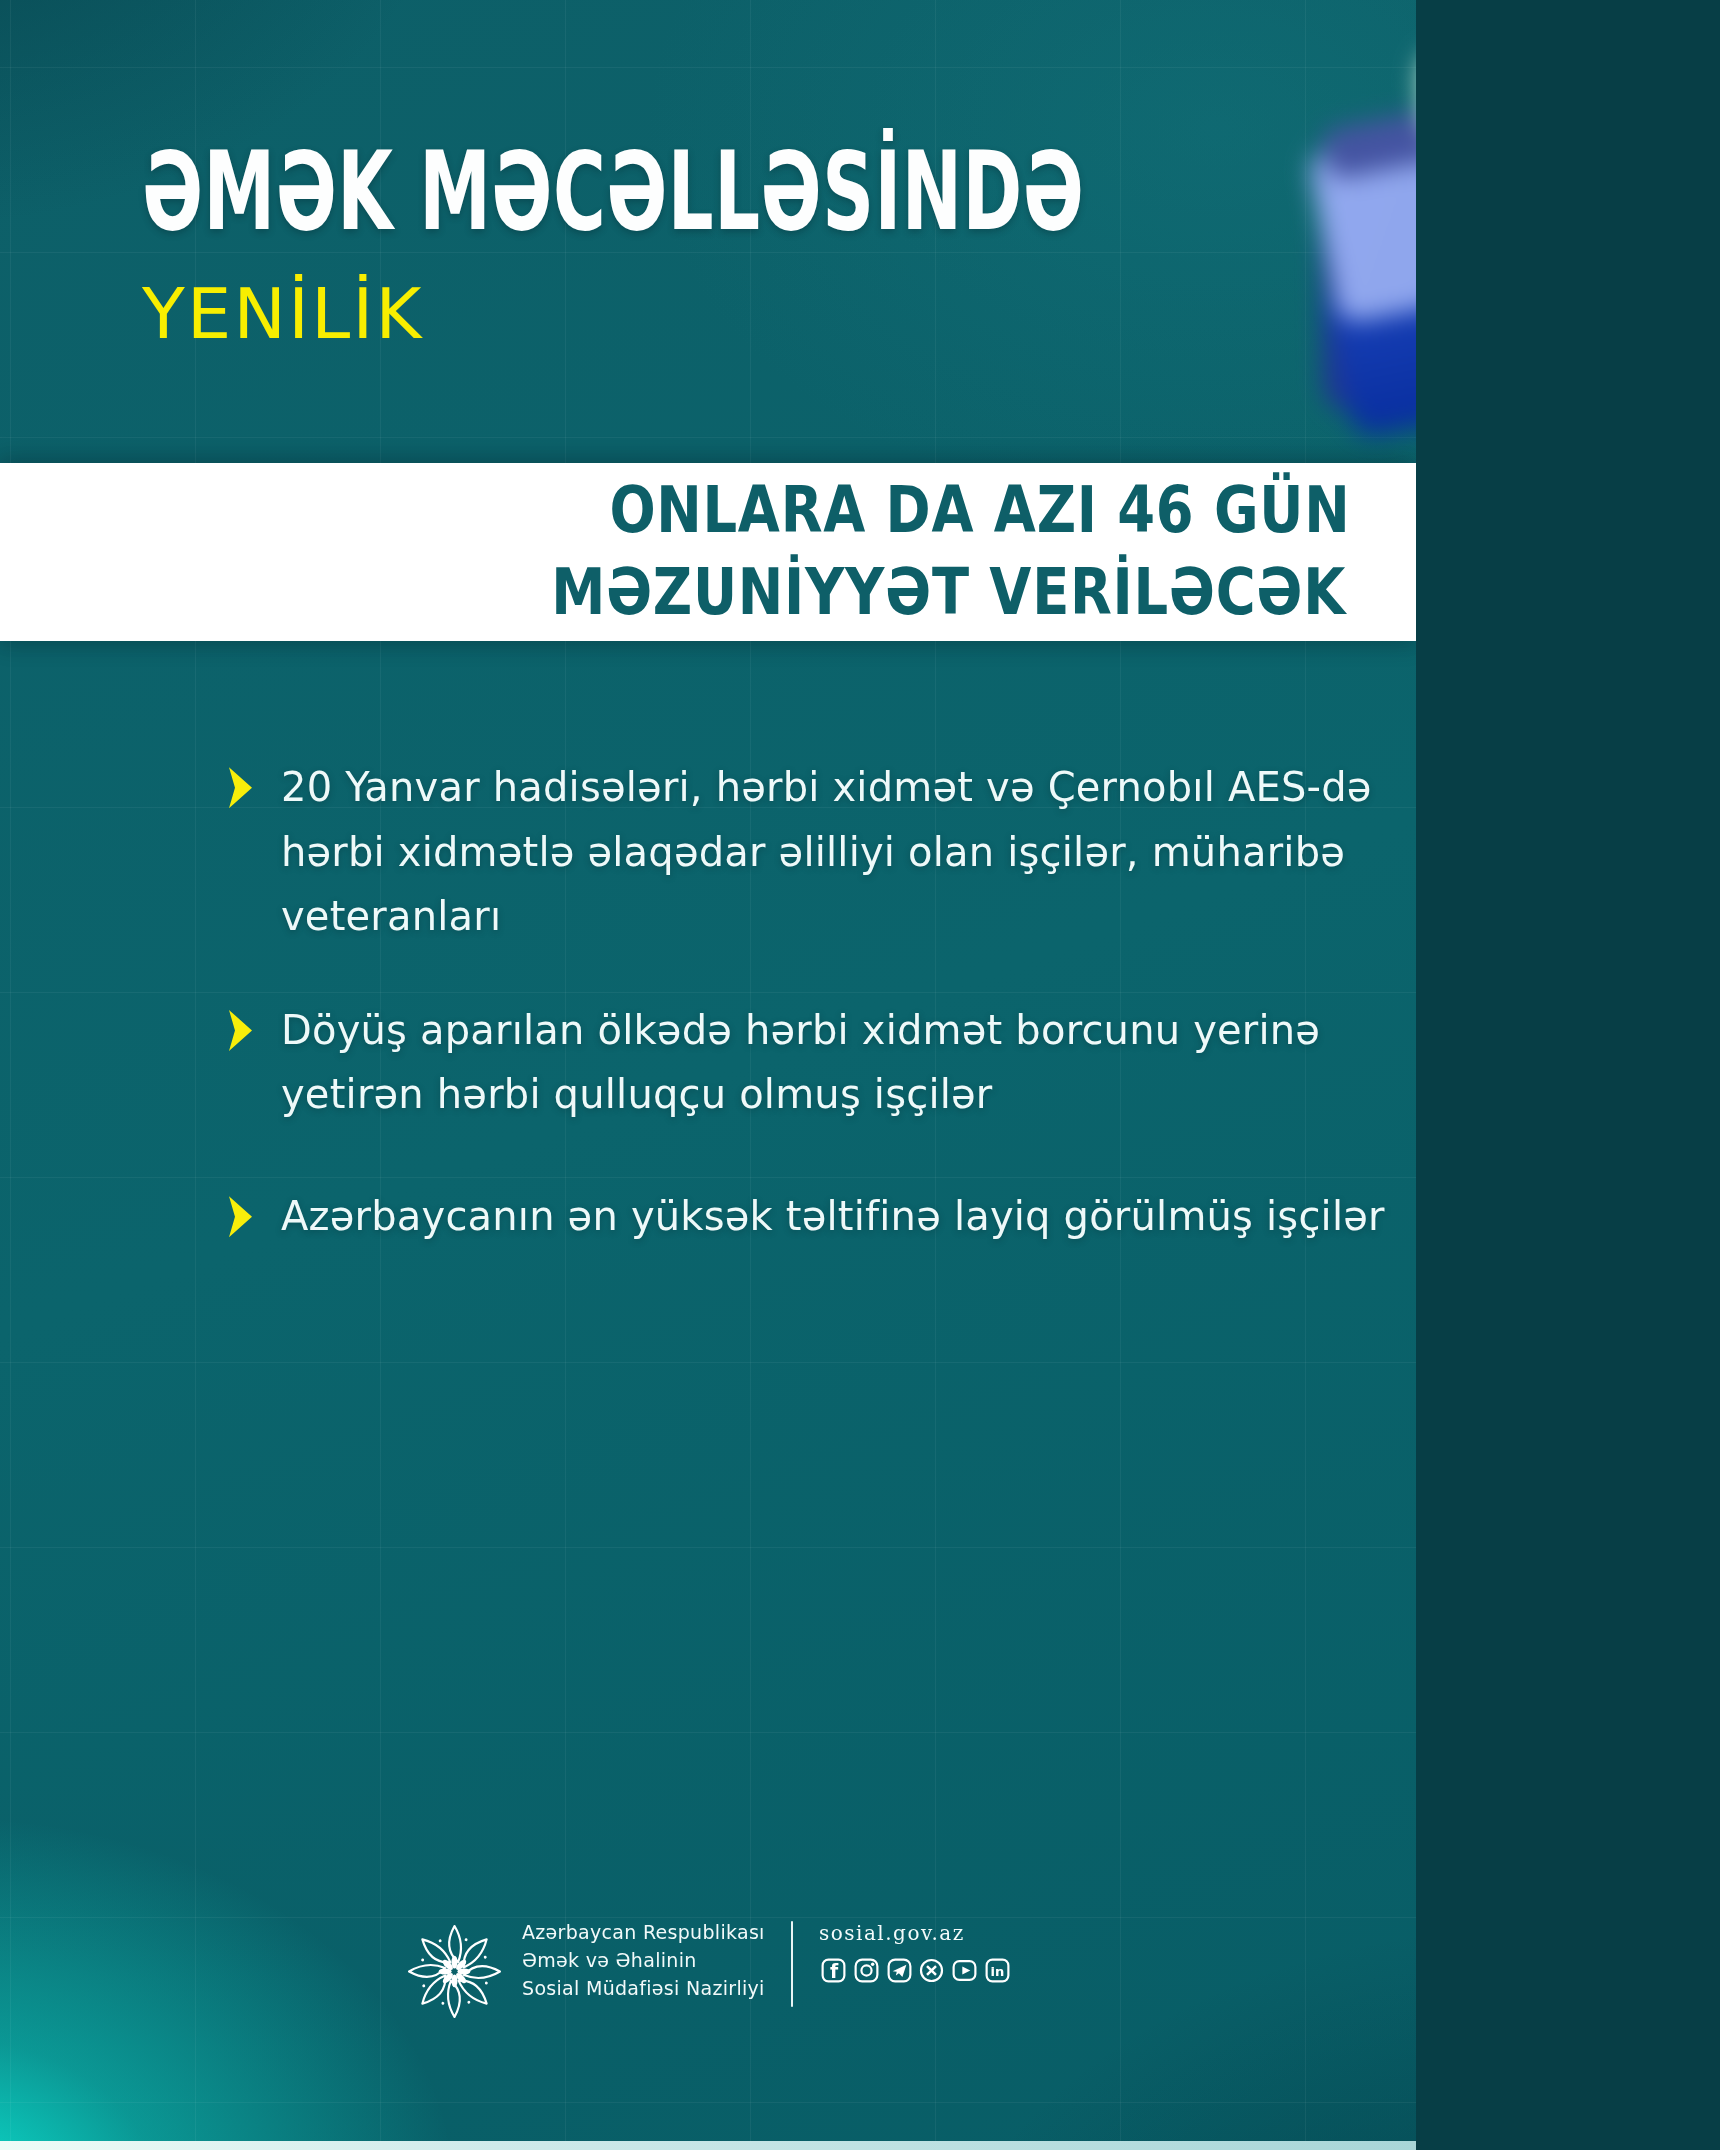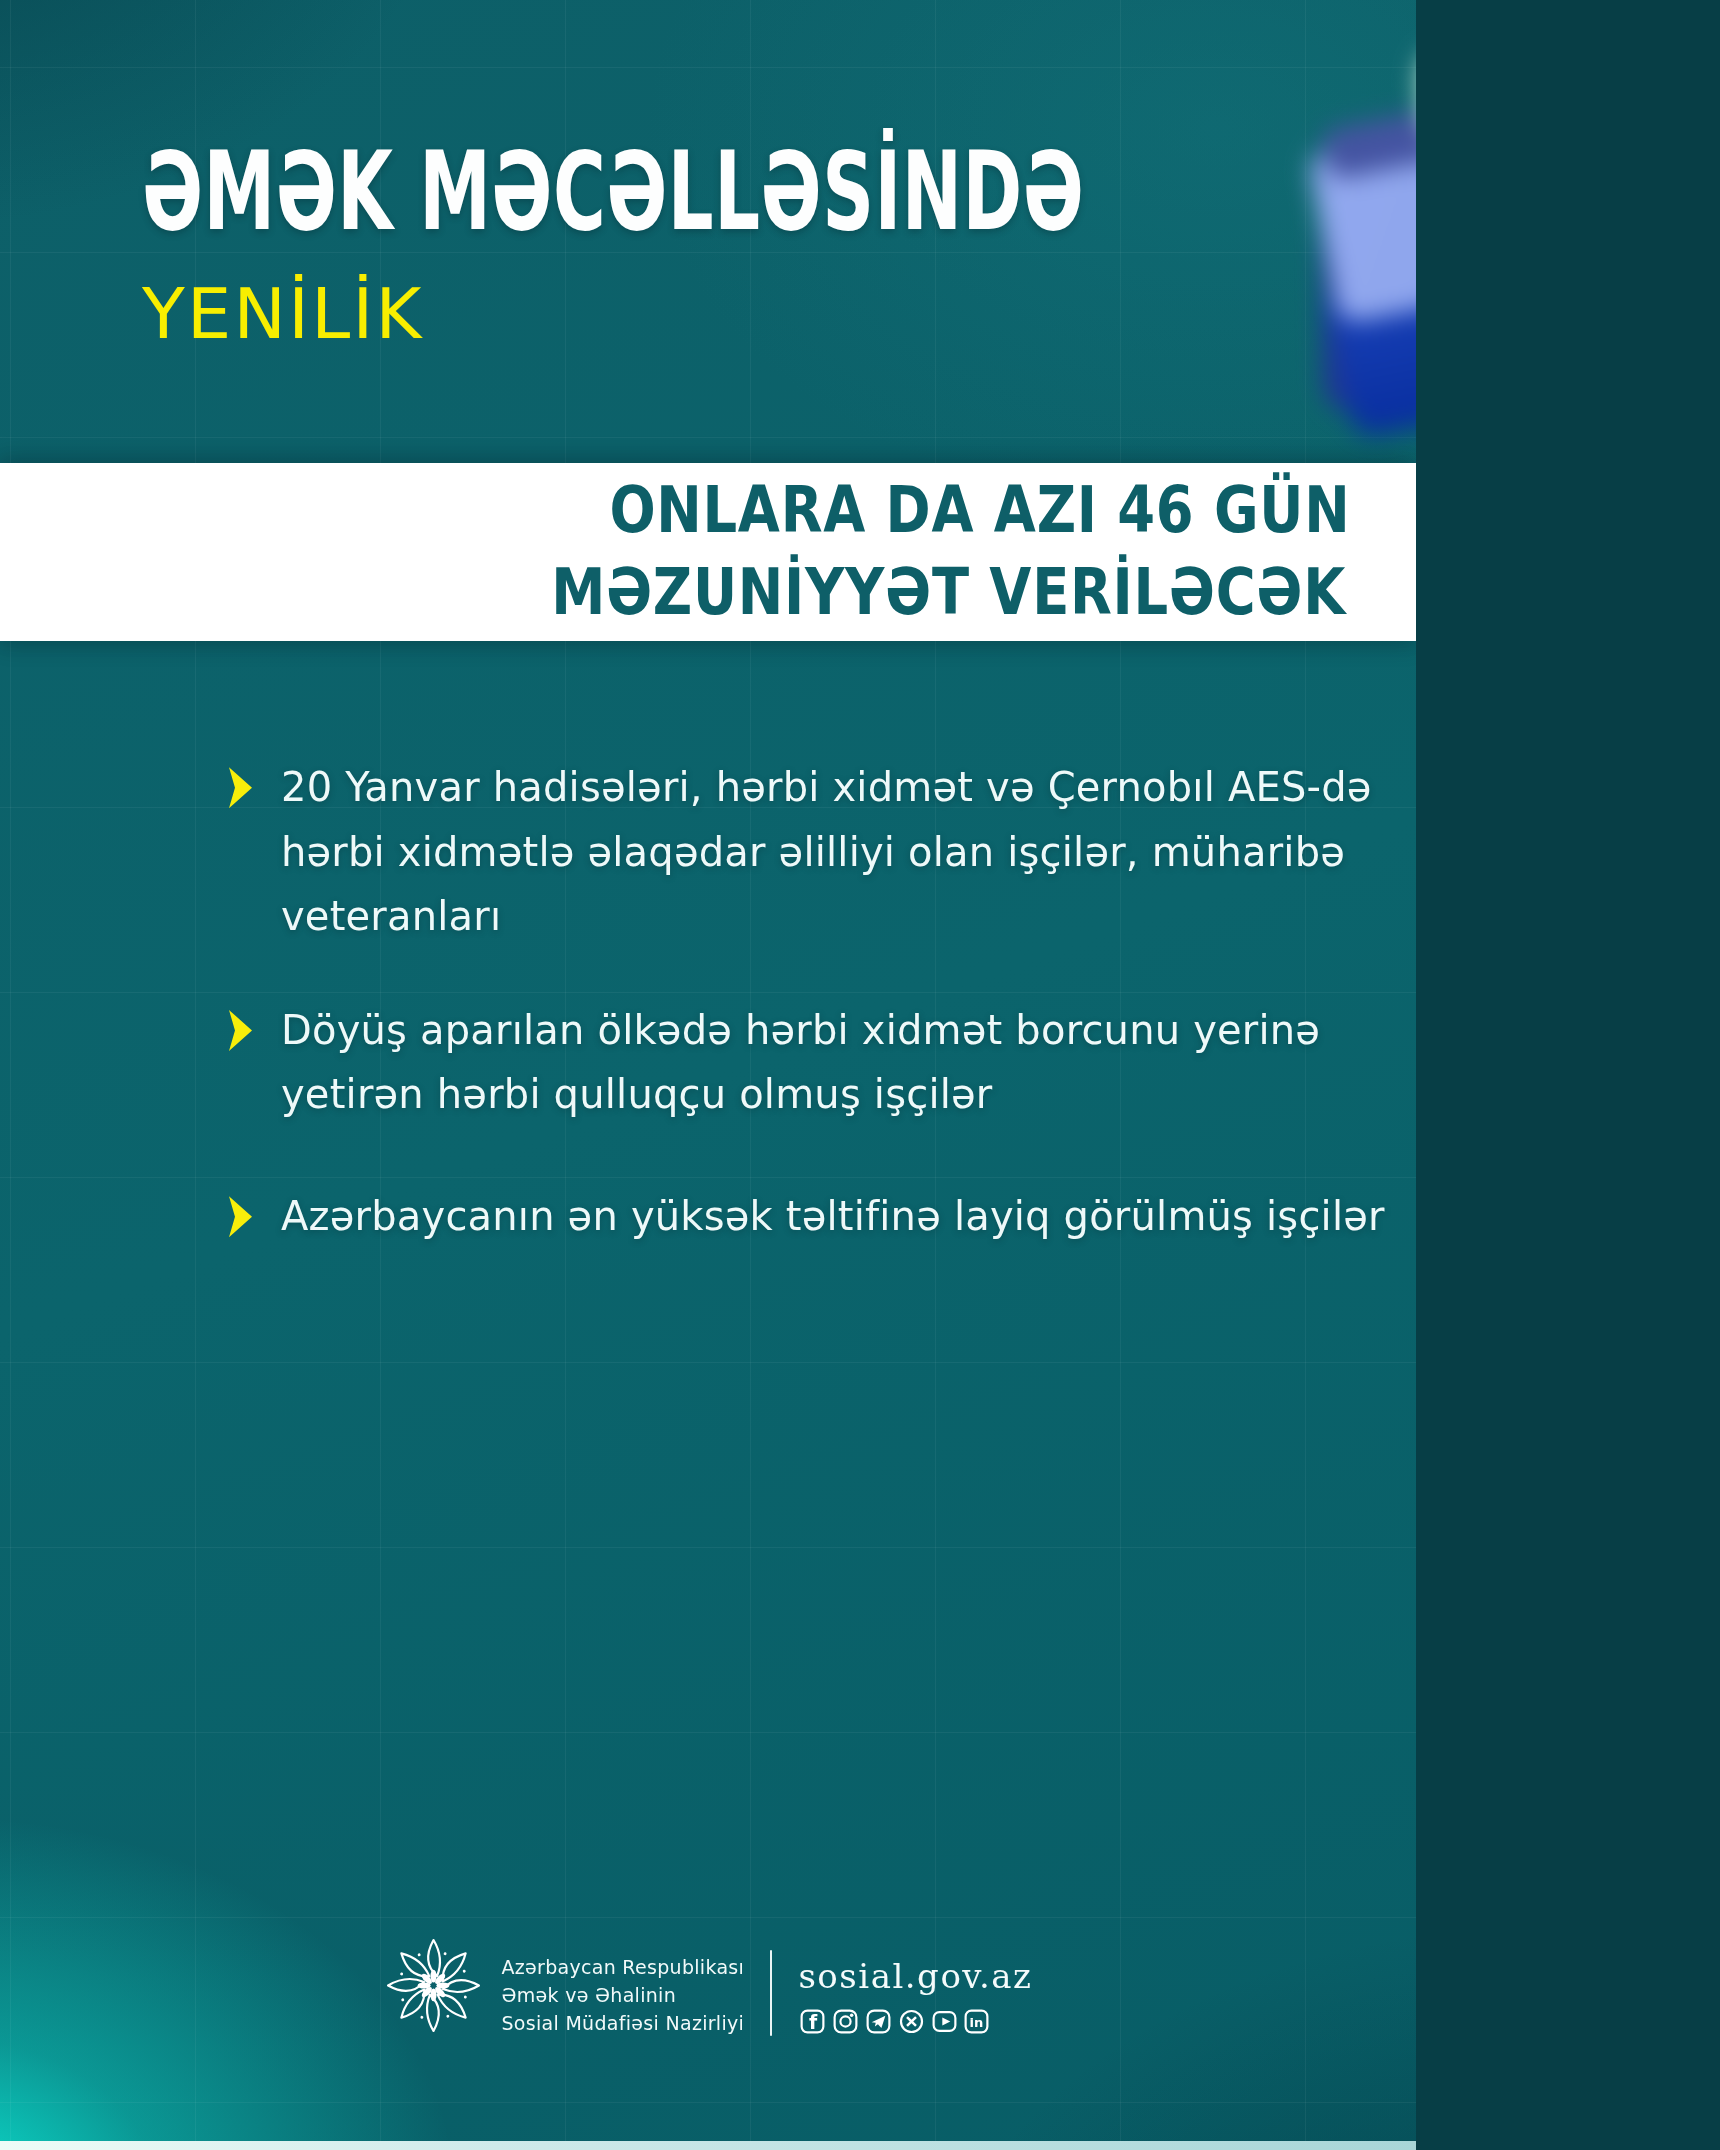--- a/index.html
+++ b/index.html
@@ -69,26 +69,26 @@
     background:#f8ee0a;clip-path:polygon(0 0,100% 50%,0 100%,26% 50%);
   }
   .bullet-text{
     color:#eef9f9;font-size:40px;font-weight:400;line-height:1.615;
     letter-spacing:0.2px;white-space:pre-line;
     text-shadow:0 2.3px 6.9px rgba(0,40,46,.35);
   }
 
   
   .footer{position:absolute;left:0;right:0;top:1921px;height:115px;z-index:2;
-    display:flex;justify-content:center;align-items:flex-end;color:#f2fafa;}
+    display:flex;justify-content:center;align-items:flex-start;color:#f2fafa;}
   .logo{width:101px;height:101px;margin-right:17px;flex:0 0 auto;}
   .org{display:flex;flex-direction:column;gap:4.6px;font-size:19px;line-height:1.24;letter-spacing:0.3px;}
   .fdivider{width:2.3px;height:86px;background:#e9f5f5;border-radius:1.5px;margin:0 26px;flex:0 0 auto;}
   .fright{display:flex;flex-direction:column;gap:10.7px;align-items:flex-start;}
-  .site{font-family:"DejaVu Serif",serif;font-size:34px;letter-spacing:1.5px;color:#f4fbfb;}
+  .site{font-family:"DejaVu Serif",serif;font-size:20px;letter-spacing:1.5px;color:#f4fbfb;}
   .icons{display:flex;gap:3.8px;}
   .icons svg{width:29px;height:29px;display:block;}
 
   
   .bottom-strip{position:absolute;left:0;right:0;bottom:0;height:10px;z-index:4;
     background:linear-gradient(90deg,#eefcf7 0%,#cfeaea 35%,#a8d6d8 100%);}
 </style>
 </head>
 <body>
 

